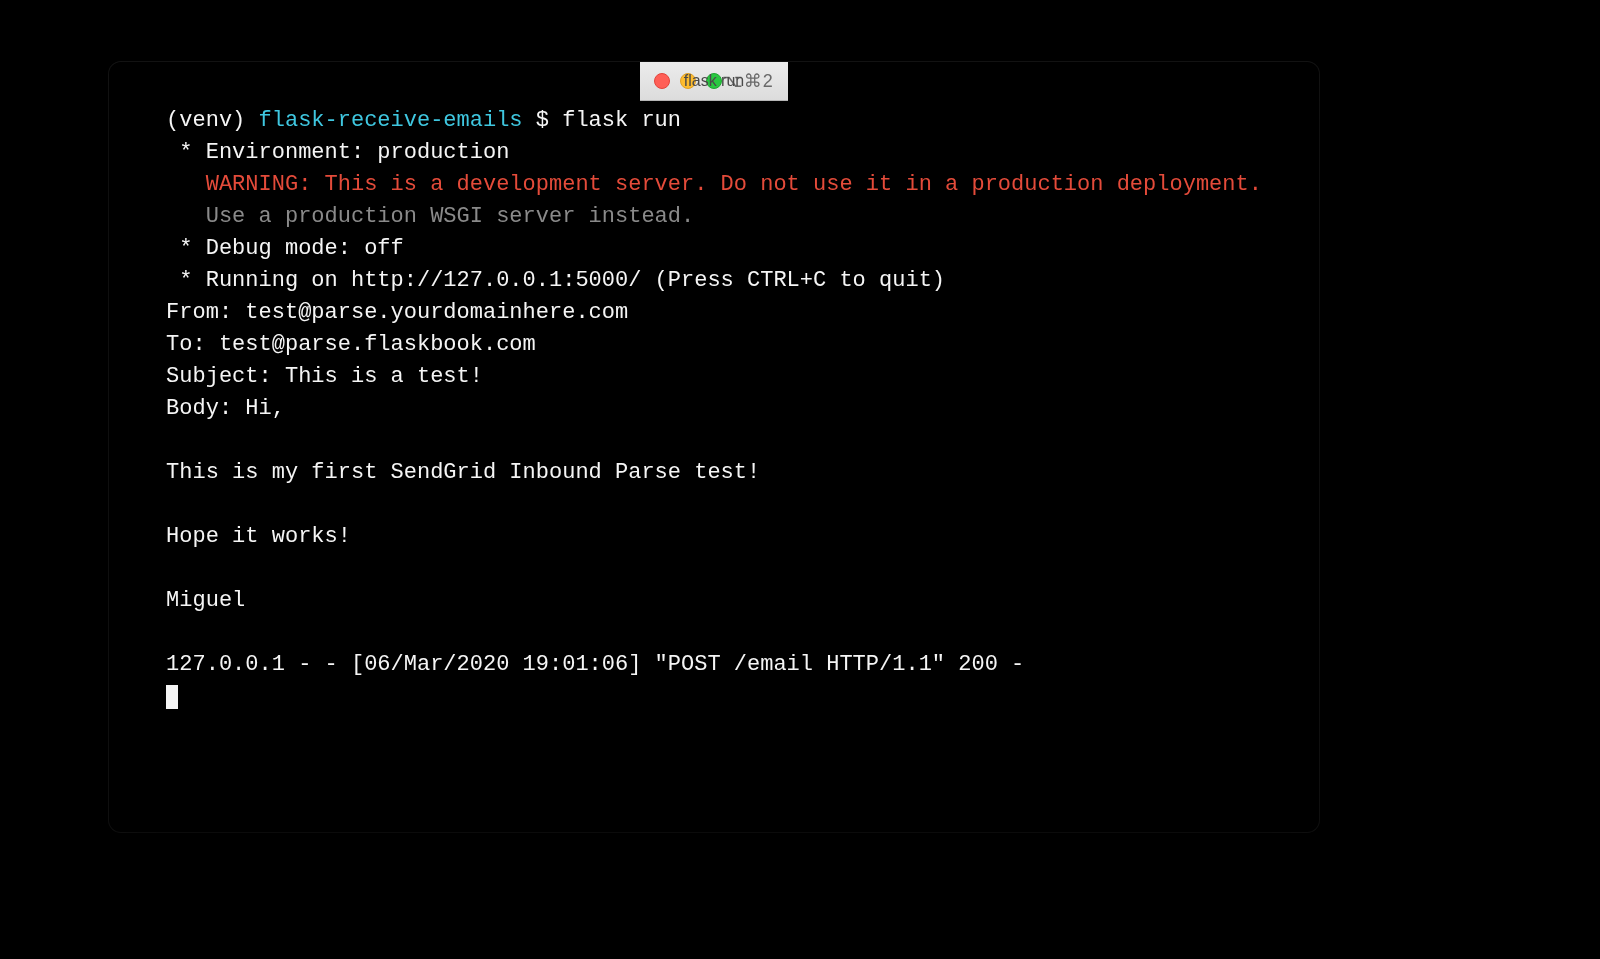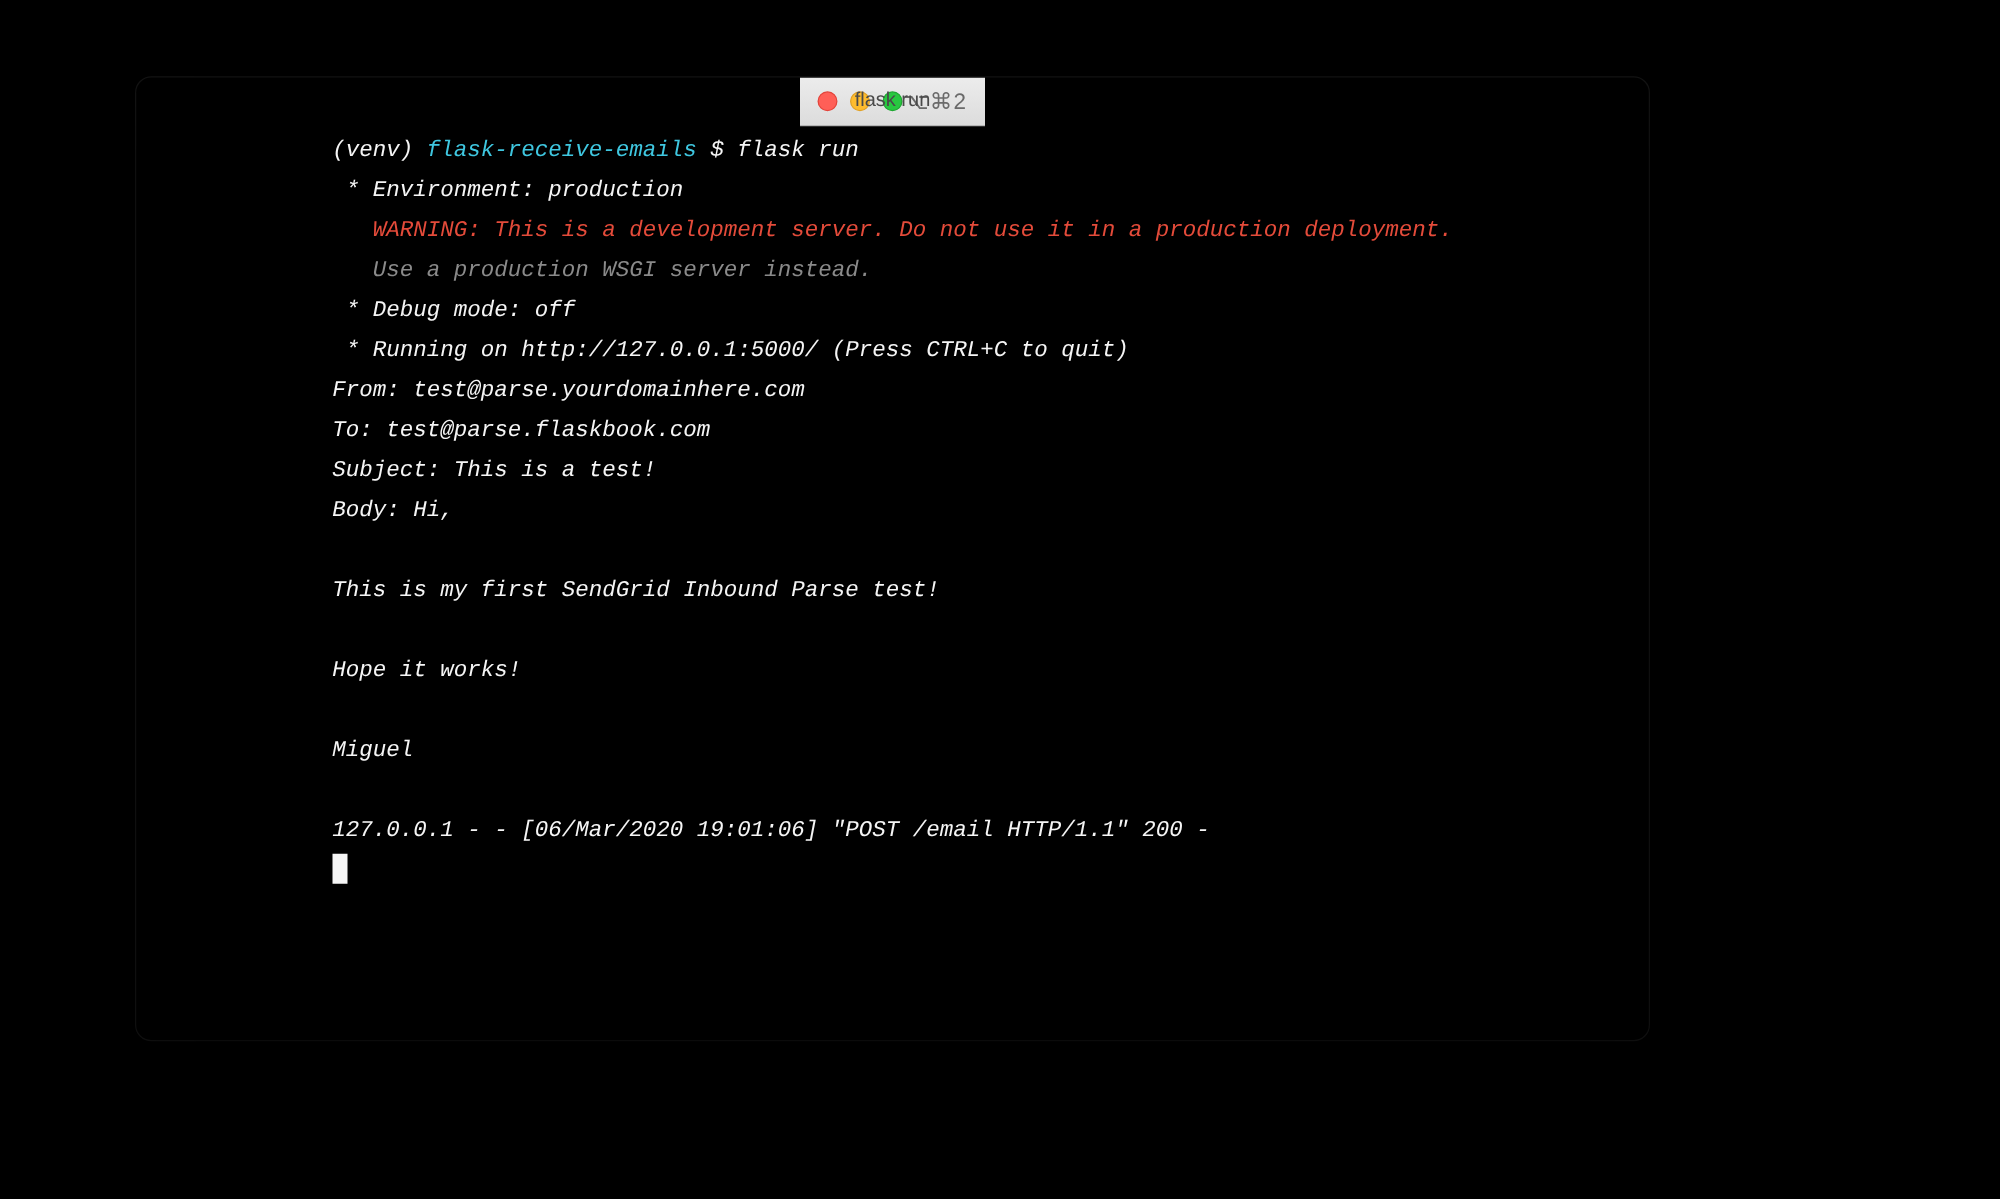--- a/index.html
+++ b/index.html
@@ -67,26 +67,25 @@
     font-family: -apple-system, "Helvetica Neue", Arial, sans-serif;
     font-size: 18px;
     color: #6a6a6a;
     letter-spacing: 1px;
   }
 
   .terminal-body {
     flex: 1 1 auto;
     background: #000;
     color: #f5f5f5;
-    font-size: 18px;
+    font-size: 22px;
     line-height: 32px;
     padding: 4px 8px 8px 8px;
     white-space: pre;
     overflow: hidden;
-    font-style: italic;
   }
 
   .c-venv   { color: #f5f5f5; }
   .c-cyan   { color: #3fc7e0; }
   .c-prompt { color: #f5f5f5; }
   .c-red    { color: #e44b3a; }
   .c-grey   { color: #8a8a8a; }
   .c-white  { color: #f5f5f5; }
 
   .cursor {

